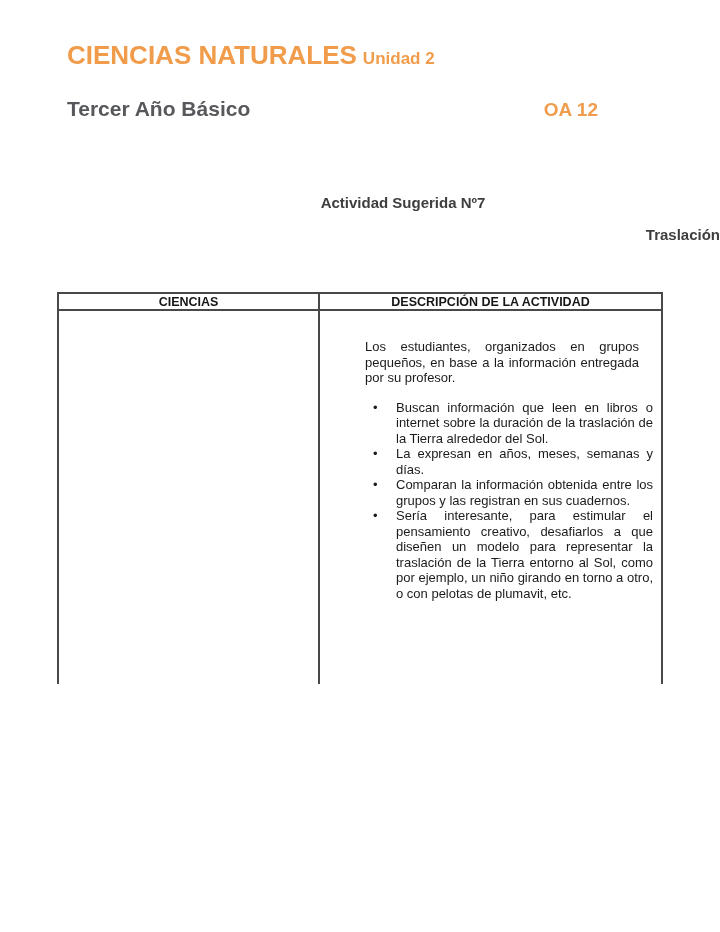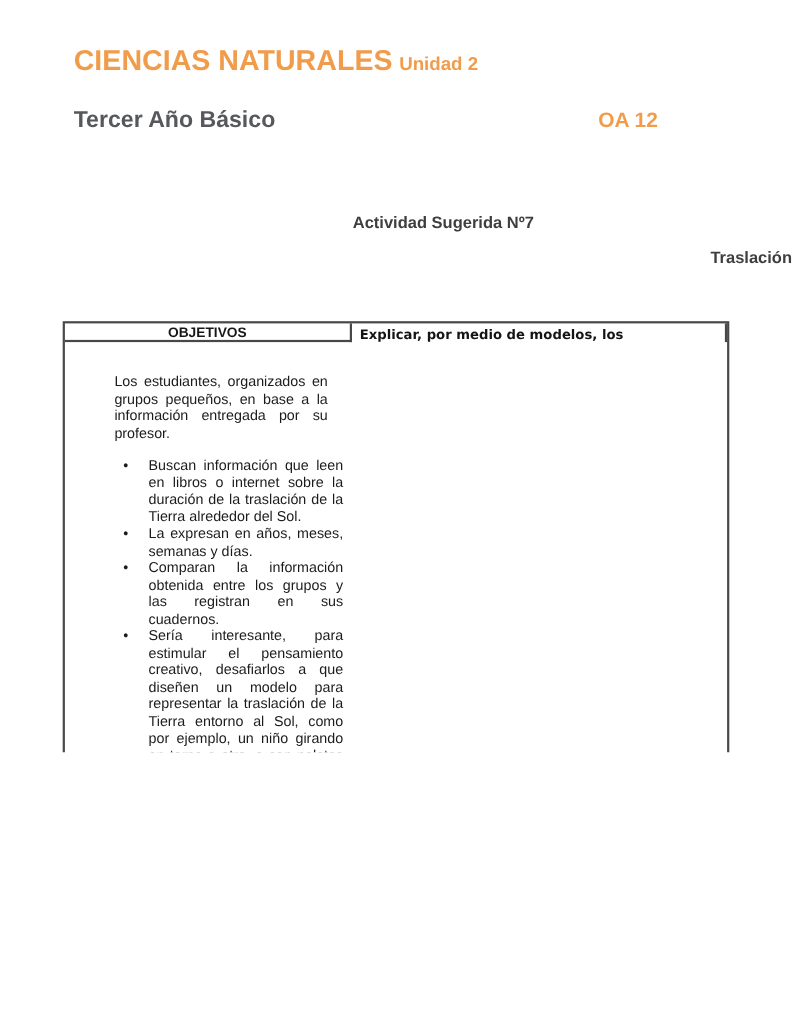--- a/index.html
+++ b/index.html
@@ -161,24 +161,24 @@
 
   <div class="header-line2">
     <span class="grade-title">Tercer Año Básico</span>
     <span class="oa-code">OA 12</span>
   </div>
 
   <div class="activity-title">Actividad Sugerida Nº7</div>
   <div class="activity-subtitle">Traslación</div>
 
   <div class="activity-table">
-    <div class="th col-left">OBJETIVOS</div>
+    <div class="th col-left">CIENCIAS</div>
+    <div class="th col-right">DESCRIPCIÓN DE LA ACTIVIDAD</div>
 
     <div class="td col-left">
-      <p class="objective-main">Explicar, por medio de modelos, los movimientos de rotación y traslación, considerando sus efectos en la Tierra. (OA 12)</p>
     </div>
 
     <div class="td col-right">
       <p class="description-intro">Los estudiantes, organizados en grupos pequeños, en base a la información entregada por su profesor.</p>
       <ul class="bullet-list">
         <li class="bullet-item"><span class="dot"></span><span>Buscan información que leen en libros o internet sobre la duración de la traslación de la Tierra alrededor del Sol.</span></li>
         <li class="bullet-item"><span class="dot"></span><span>La expresan en años, meses, semanas y días.</span></li>
         <li class="bullet-item"><span class="dot"></span><span>Comparan la información obtenida entre los grupos y las registran en sus cuadernos.</span></li>
         <li class="bullet-item"><span class="dot"></span><span>Sería interesante, para estimular el pensamiento creativo, desafiarlos a que diseñen un modelo para representar la traslación de la Tierra entorno al Sol, como por ejemplo, un niño girando en torno a otro, o con pelotas de plumavit, etc.</span></li>
       </ul>

